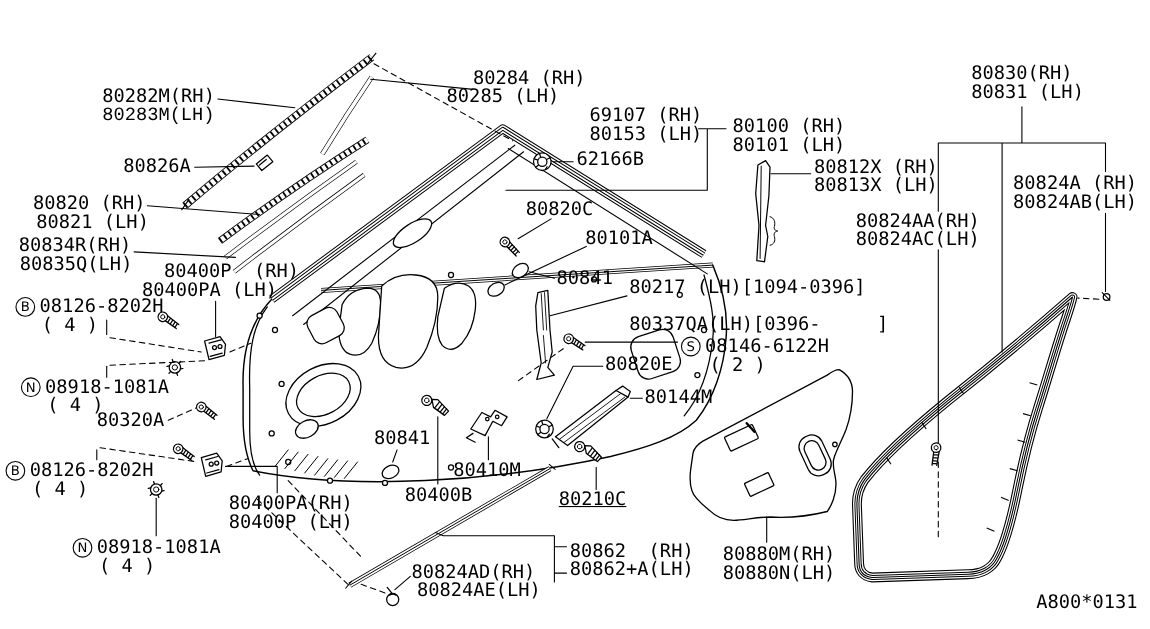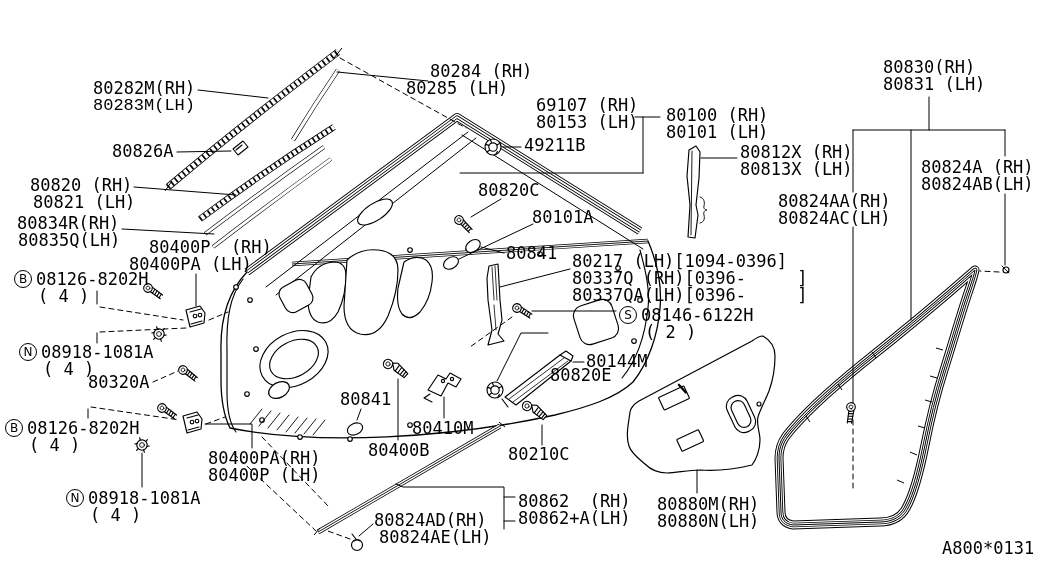--- a/index.html
+++ b/index.html
@@ -303,46 +303,45 @@
       <div class="lbl" style="left: 29px; top: 437px;">( 4 )</div>
       <div class="lbl" style="left: 208px; top: 450px;">80400PA(RH)</div>
       <div class="lbl" style="left: 208px; top: 467px;">80400P (LH)</div>
       <span class="circ" style="left: 66px; top: 489px;">N</span>
       <div class="lbl" style="left: 88px; top: 490px;">08918-1081A</div>
       <div class="lbl" style="left: 90px; top: 507px;">( 4 )</div>
       <div class="lbl" style="left: 430px; top: 63px;">80284 (RH)</div>
       <div class="lbl" style="left: 406px; top: 80px; text-align: right;">80285 (LH)</div>
       <div class="lbl" style="left: 536px; top: 97px;">69107 (RH)</div>
       <div class="lbl" style="left: 536px; top: 114px;">80153 (LH)</div>
-      <div class="lbl" style="left: 524px; top: 137px;">49211B</div>
+      <div class="lbl" style="left: 524px; top: 137px;">62166B</div>
       <div class="lbl" style="left: 666px; top: 107px;">80100 (RH)</div>
       <div class="lbl" style="left: 666px; top: 124px;">80101 (LH)</div>
       <div class="lbl" style="left: 478px; top: 182px;">80820C</div>
       <div class="lbl" style="left: 532px; top: 209px;">80101A</div>
       <div class="lbl" style="left: 740px; top: 144px;">80812X (RH)</div>
       <div class="lbl" style="left: 740px; top: 161px;">80813X (LH)</div>
       <div class="lbl" style="left: 883px; top: 59px;">80830(RH)</div>
       <div class="lbl" style="left: 883px; top: 76px;">80831 (LH)</div>
       <div class="lbl" style="left: 921px; top: 159px;">80824A (RH)</div>
       <div class="lbl" style="left: 921px; top: 176px; text-align: right;">80824AB(LH)</div>
       <div class="lbl" style="left: 778px; top: 193px;">80824AA(RH)</div>
       <div class="lbl" style="left: 778px; top: 210px;">80824AC(LH)</div>
       <div class="lbl" style="left: 506px; top: 245px;">80841</div>
       <div class="lbl" style="left: 572px; top: 253px;">80217 (LH)[1094-0396]</div>
-      <div class="lbl" style="left: 572px; top: 270px;">80337Q (RH)[0396-     ]</div>
       <div class="lbl" style="left: 572px; top: 287px;">80337QA(LH)[0396-     ]</div>
       <span class="circ" style="left: 619px; top: 306px;">S</span>
       <div class="lbl" style="left: 641px; top: 307px;">08146-6122H</div>
       <div class="lbl" style="left: 645px; top: 324px;">( 2 )</div>
-      <div class="lbl" style="left: 550px; top: 323px; margin-top: 44px;">80820E</div>
+      <div class="lbl" style="left: 550px; top: 323px;">80820E</div>
       <div class="lbl" style="left: 586px; top: 353px;">80144M</div>
       <div class="lbl" style="left: 340px; top: 391px;">80841</div>
       <div class="lbl" style="left: 412px; top: 420px;">80410M</div>
       <div class="lbl" style="left: 368px; top: 442px;">80400B</div>
-      <div class="lbl" style="left: 508px; top: 446px;">80210C</div>
+      <div class="lbl" style="left: 508px; top: 446px; text-decoration: underline;">80210C</div>
       <div class="lbl" style="left: 518px; top: 493px;">80862  (RH)</div>
       <div class="lbl" style="left: 518px; top: 510px;">80862+A(LH)</div>
       <div class="lbl" style="left: 374px; top: 512px;">80824AD(RH)</div>
       <div class="lbl" style="left: 379px; top: 529px;">80824AE(LH)</div>
       <div class="lbl" style="left: 657px; top: 496px;">80880M(RH)</div>
       <div class="lbl" style="left: 657px; top: 513px;">80880N(LH)</div>
       <div class="lbl" style="left: 942px; top: 540px;">A800*0131</div>
     </div>
 
 </div>

